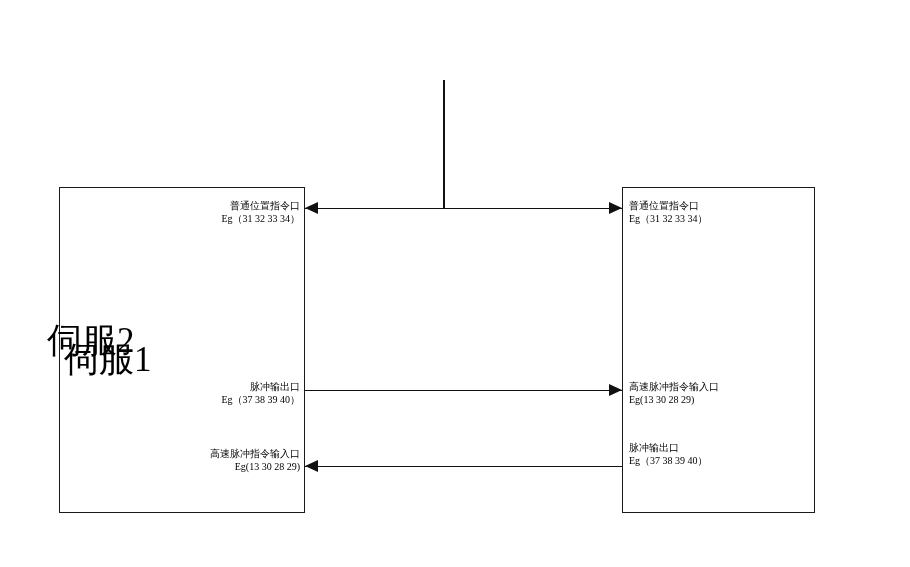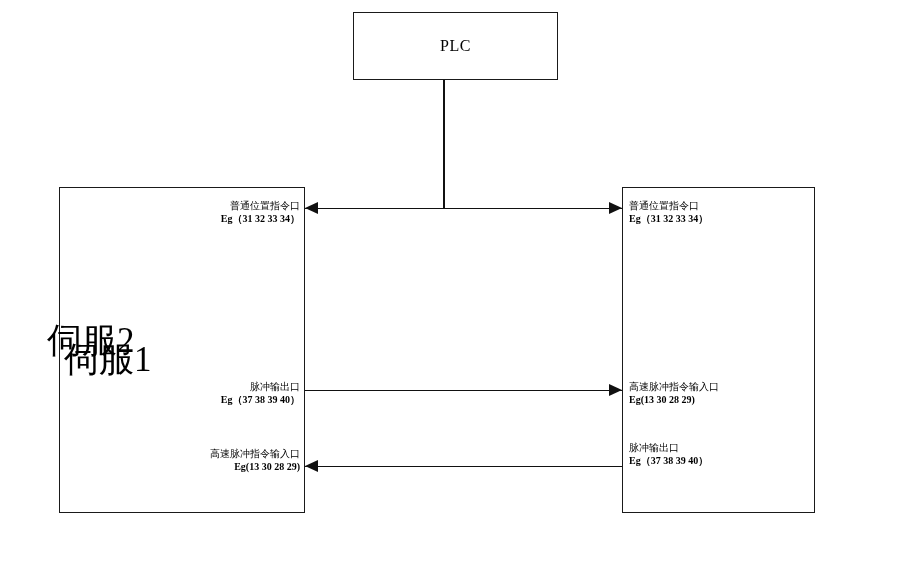--- a/index.html
+++ b/index.html
@@ -59,21 +59,21 @@
     height: 326px;
   }
 
   .port-block {
     position: absolute;
     line-height: 1.32;
     font-size: 10px;
     white-space: nowrap;
   }
   .port-block .port-name { display: block; }
-  .port-block .port-code { display: block; font-weight: bold; }
+  .port-block .port-code { display: block; }
 
   
   .align-right { right: 4px; text-align: right; }
   
   .align-left { left: 6px; text-align: left; }
 
   .servo-title {
     position: absolute;
     font-size: 35px;
     line-height: 1;
@@ -135,23 +135,20 @@
   #arrow-top-left    { left: 305px;  top: 202px; }
   #arrow-top-right   { left: 609px;  top: 202px; }
   #arrow-mid-right   { left: 609px;  top: 384px; }
   #arrow-bottom-left { left: 305px;  top: 460px; }
 </style>
 </head>
 <body>
 
 <div id="canvas">
 
-  <div class="node-box" id="plc-box">
-    <div id="plc-label">PLC</div>
-  </div>
 
   <div class="line v-line" id="plc-drop"></div>
 
   <div class="node-box" id="servo1-box">
     <div class="port-block align-right" id="s1-top">
       <span class="port-name">普通位置指令口</span>
       <span class="port-code">Eg（31 32 33 34）</span>
     </div>
     <div class="port-block align-right" id="s1-mid">
       <span class="port-name">脉冲输出口</span>

